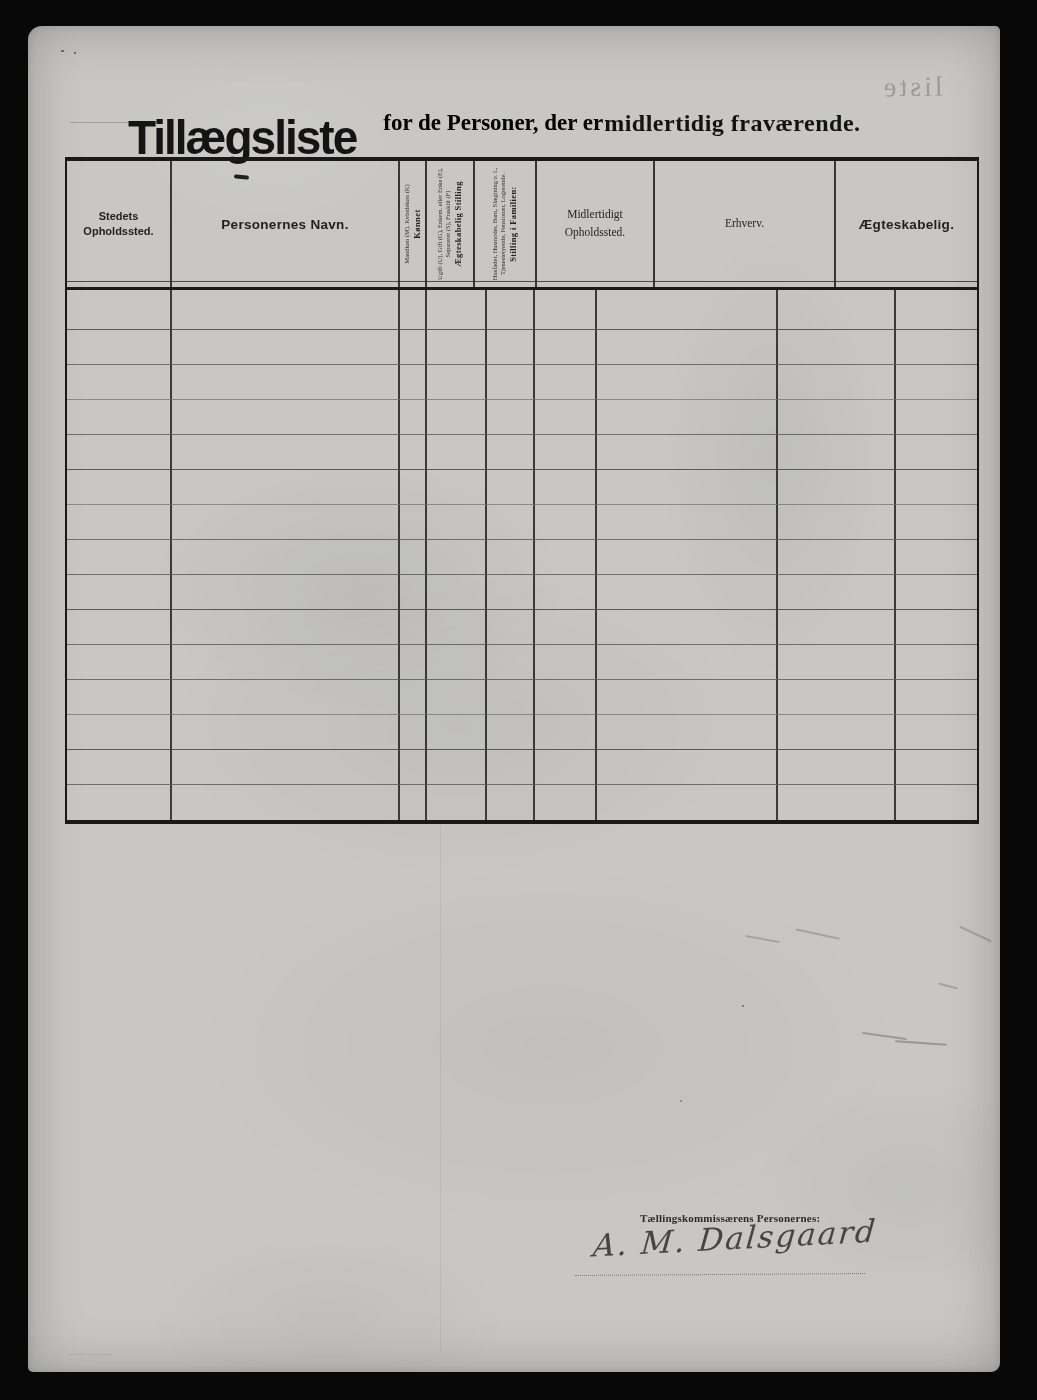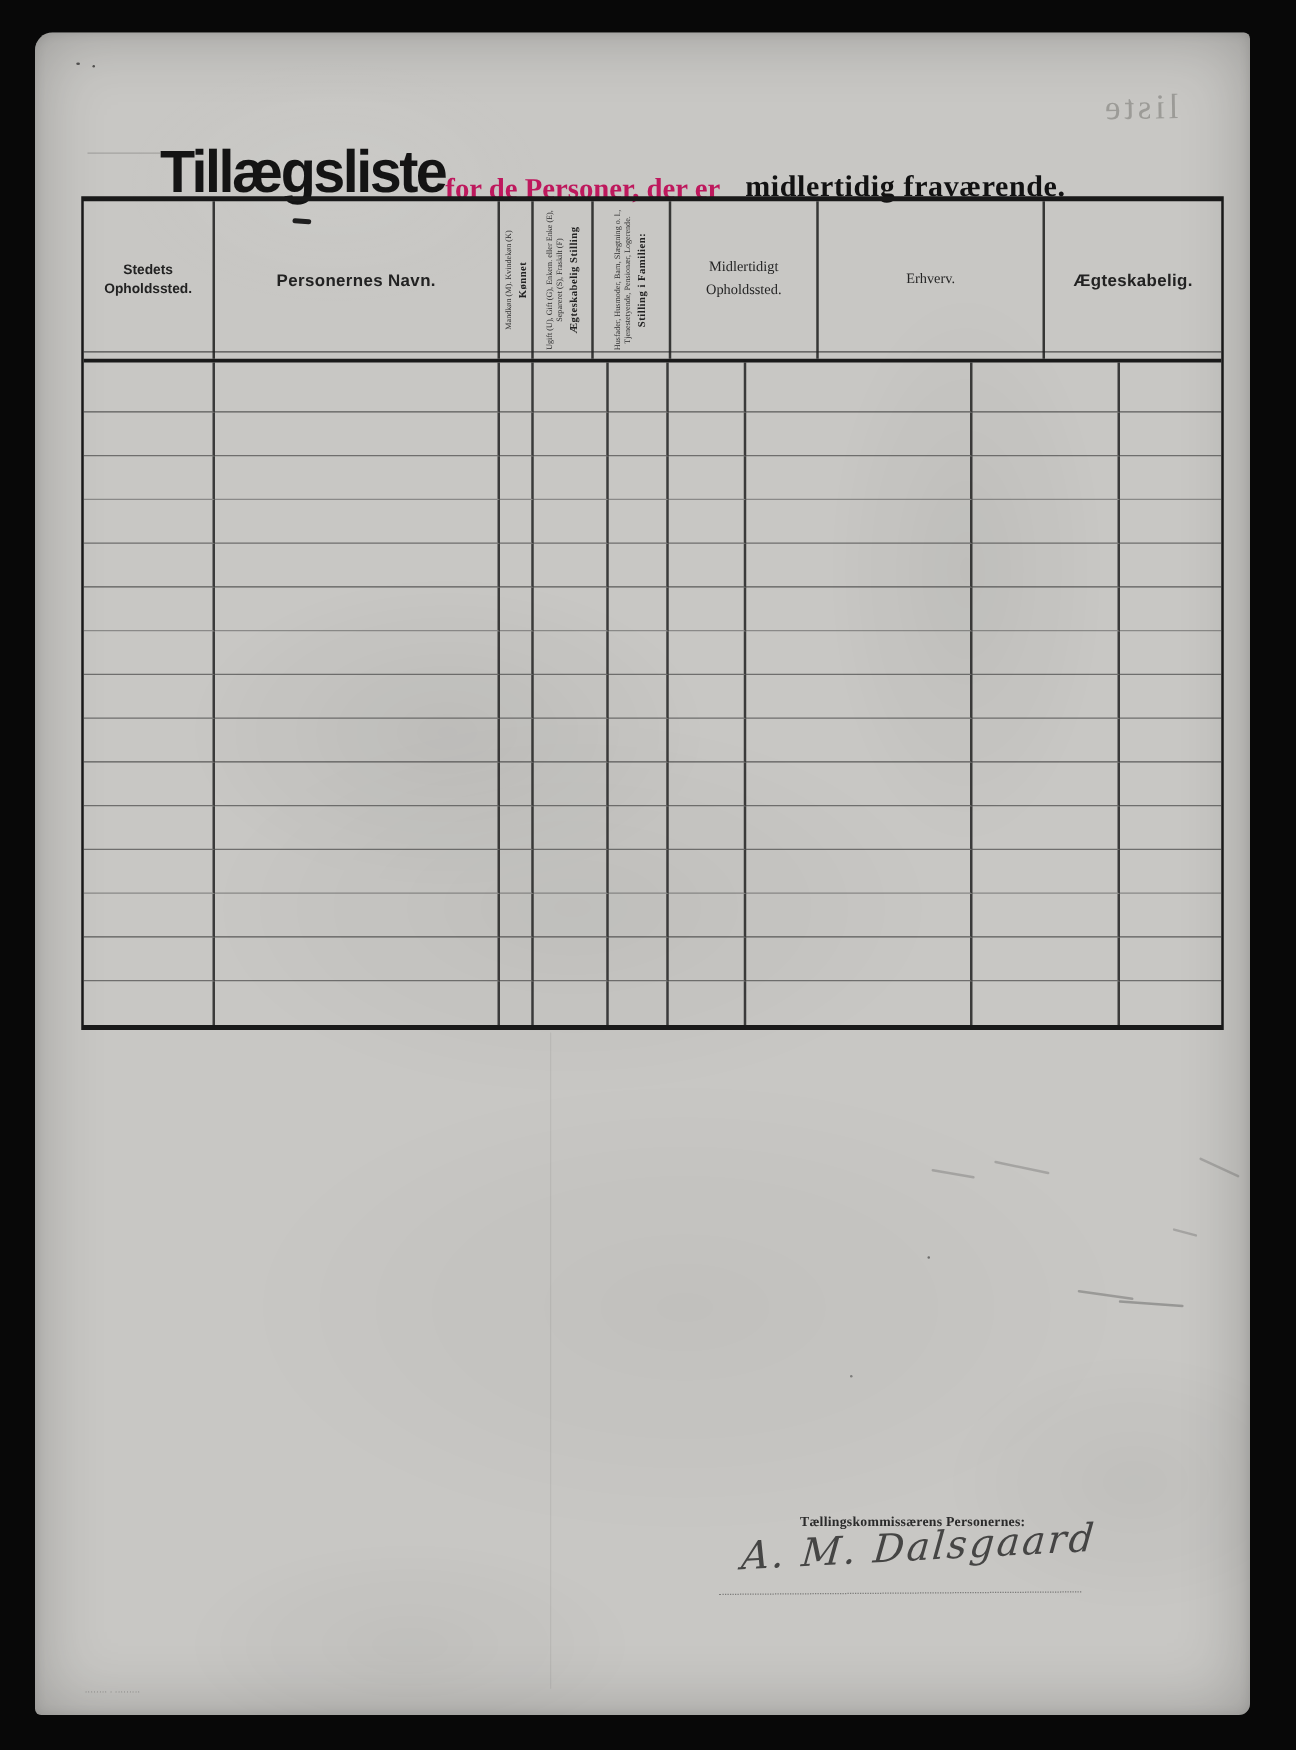--- a/index.html
+++ b/index.html
@@ -10,26 +10,26 @@
          box-shadow:inset 0 0 55px rgba(0,0,0,.23), inset 0 0 9px rgba(0,0,0,.12);}
   .mottle{position:absolute;inset:0;pointer-events:none;border-radius:inherit;background:
     radial-gradient(300px 180px at 330px 560px, rgba(0,0,0,.05), transparent 70%),
     radial-gradient(420px 220px at 430px 700px, rgba(0,0,0,.04), transparent 70%),
     radial-gradient(160px 320px at 745px 430px, rgba(0,0,0,.045), transparent 70%),
     radial-gradient(500px 260px at 520px 1020px, rgba(0,0,0,.03), transparent 72%),
     radial-gradient(240px 140px at 240px 120px, rgba(255,255,255,.06), transparent 70%),
     radial-gradient(220px 150px at 880px 1160px, rgba(0,0,0,.035), transparent 70%),
     radial-gradient(260px 120px at 300px 1290px, rgba(0,0,0,.035), transparent 70%);}
   
-  .title{position:absolute;left:100px;top:84px;white-space:nowrap;display:flex;align-items:flex-end;}
+  .title{position:absolute;left:100px;top:84px;white-space:nowrap;display:flex;align-items:flex-start;}
   .title-main{font-family:"Liberation Sans",sans-serif;font-weight:bold;font-size:46px;
               letter-spacing:-2px;color:#141414;transform:scaleY(1.04);}
-  .title-sub{font-size:23px;color:#be185d;margin-left:0;font-weight:bold;
+  .title-sub{font-size:23px;color:#000000;margin-left:27px;font-weight:bold;
              font-family:"Liberation Serif",serif;}
-  .title-sub-bold{font-size:24px;color:#121212;margin-left:20px;font-weight:bold;
+  .title-sub-bold{font-size:24px;color:#121212;margin-left:1px;font-weight:bold;
              font-family:"Liberation Serif",serif;letter-spacing:.5px;}
   .bleed{position:absolute;left:853px;top:45px;font-size:28px;color:rgba(85,85,80,.38);
          transform:scaleX(-1) rotate(1deg);letter-spacing:3px;font-family:"Liberation Serif",serif;}
   
   .census-table{position:absolute;left:37px;top:131px;width:914px;box-sizing:border-box;
         border:2px solid #191919;border-top-width:4px;border-bottom-width:4px;}
   .thead{position:relative;display:flex;height:126px;border-bottom:3px solid #1a1a1a;}
   .thead::after{content:'';position:absolute;left:0;right:0;bottom:5px;height:1px;
         background:rgba(35,35,35,.75);}
   .hcell{position:relative;box-sizing:border-box;border-right:2px solid rgba(28,28,28,.85);

